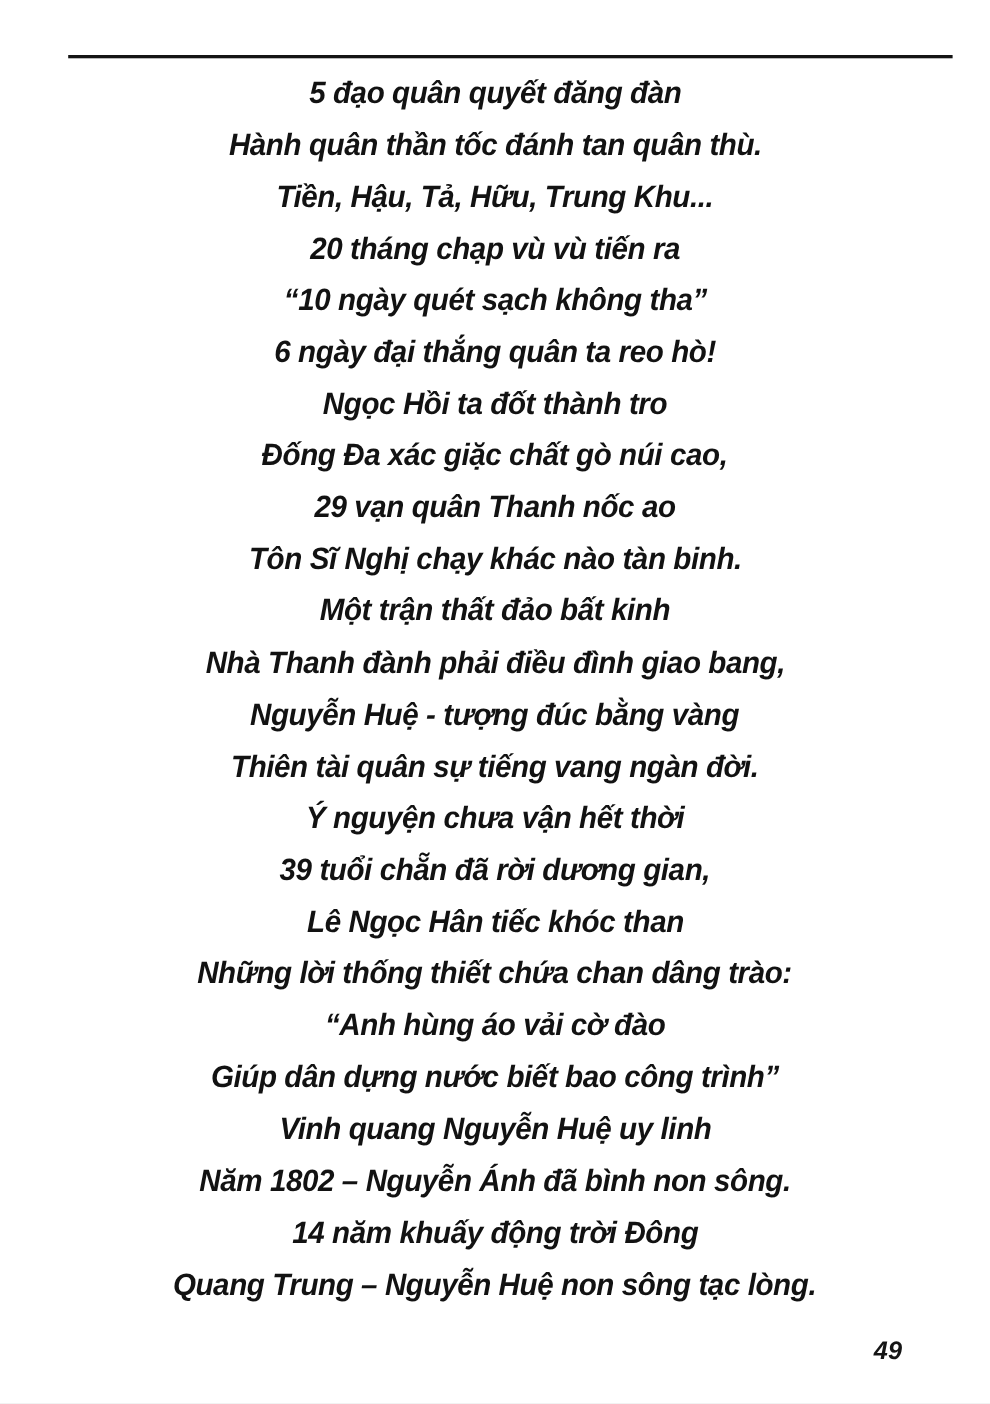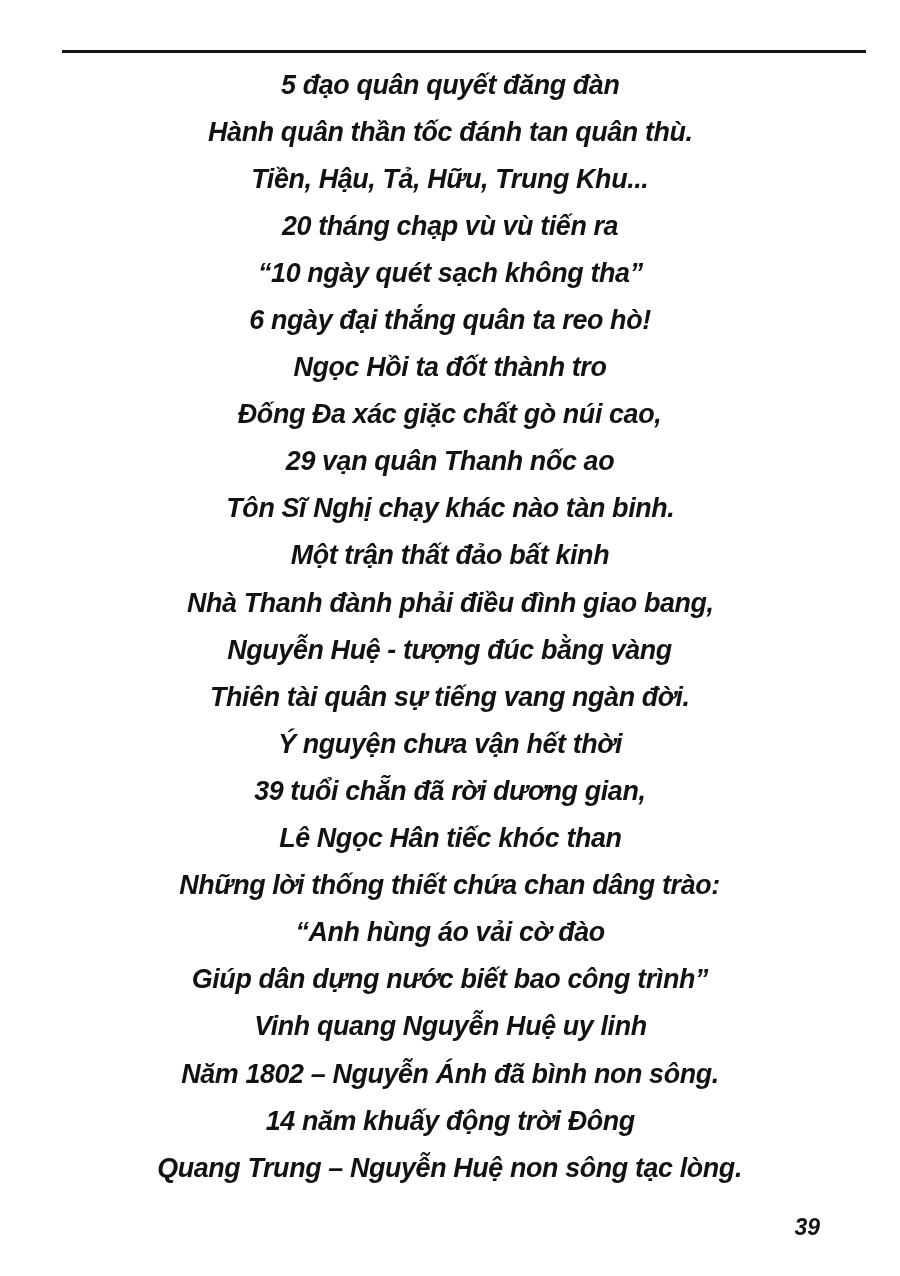--- a/index.html
+++ b/index.html
@@ -118,15 +118,15 @@
 
       <div class="poem-line">Vinh quang Nguyễn Huệ uy linh</div>
 
       <div class="poem-line">Năm 1802 – Nguyễn Ánh đã bình non sông.</div>
 
       <div class="poem-line">14 năm khuấy động trời Đông</div>
 
       <div class="poem-line">Quang Trung – Nguyễn Huệ non sông tạc lòng.</div>
     </div>
 
-  <div class="page-number">39</div>
+  <div class="page-number">49</div>
 
 </div>
 
 </body></html>

